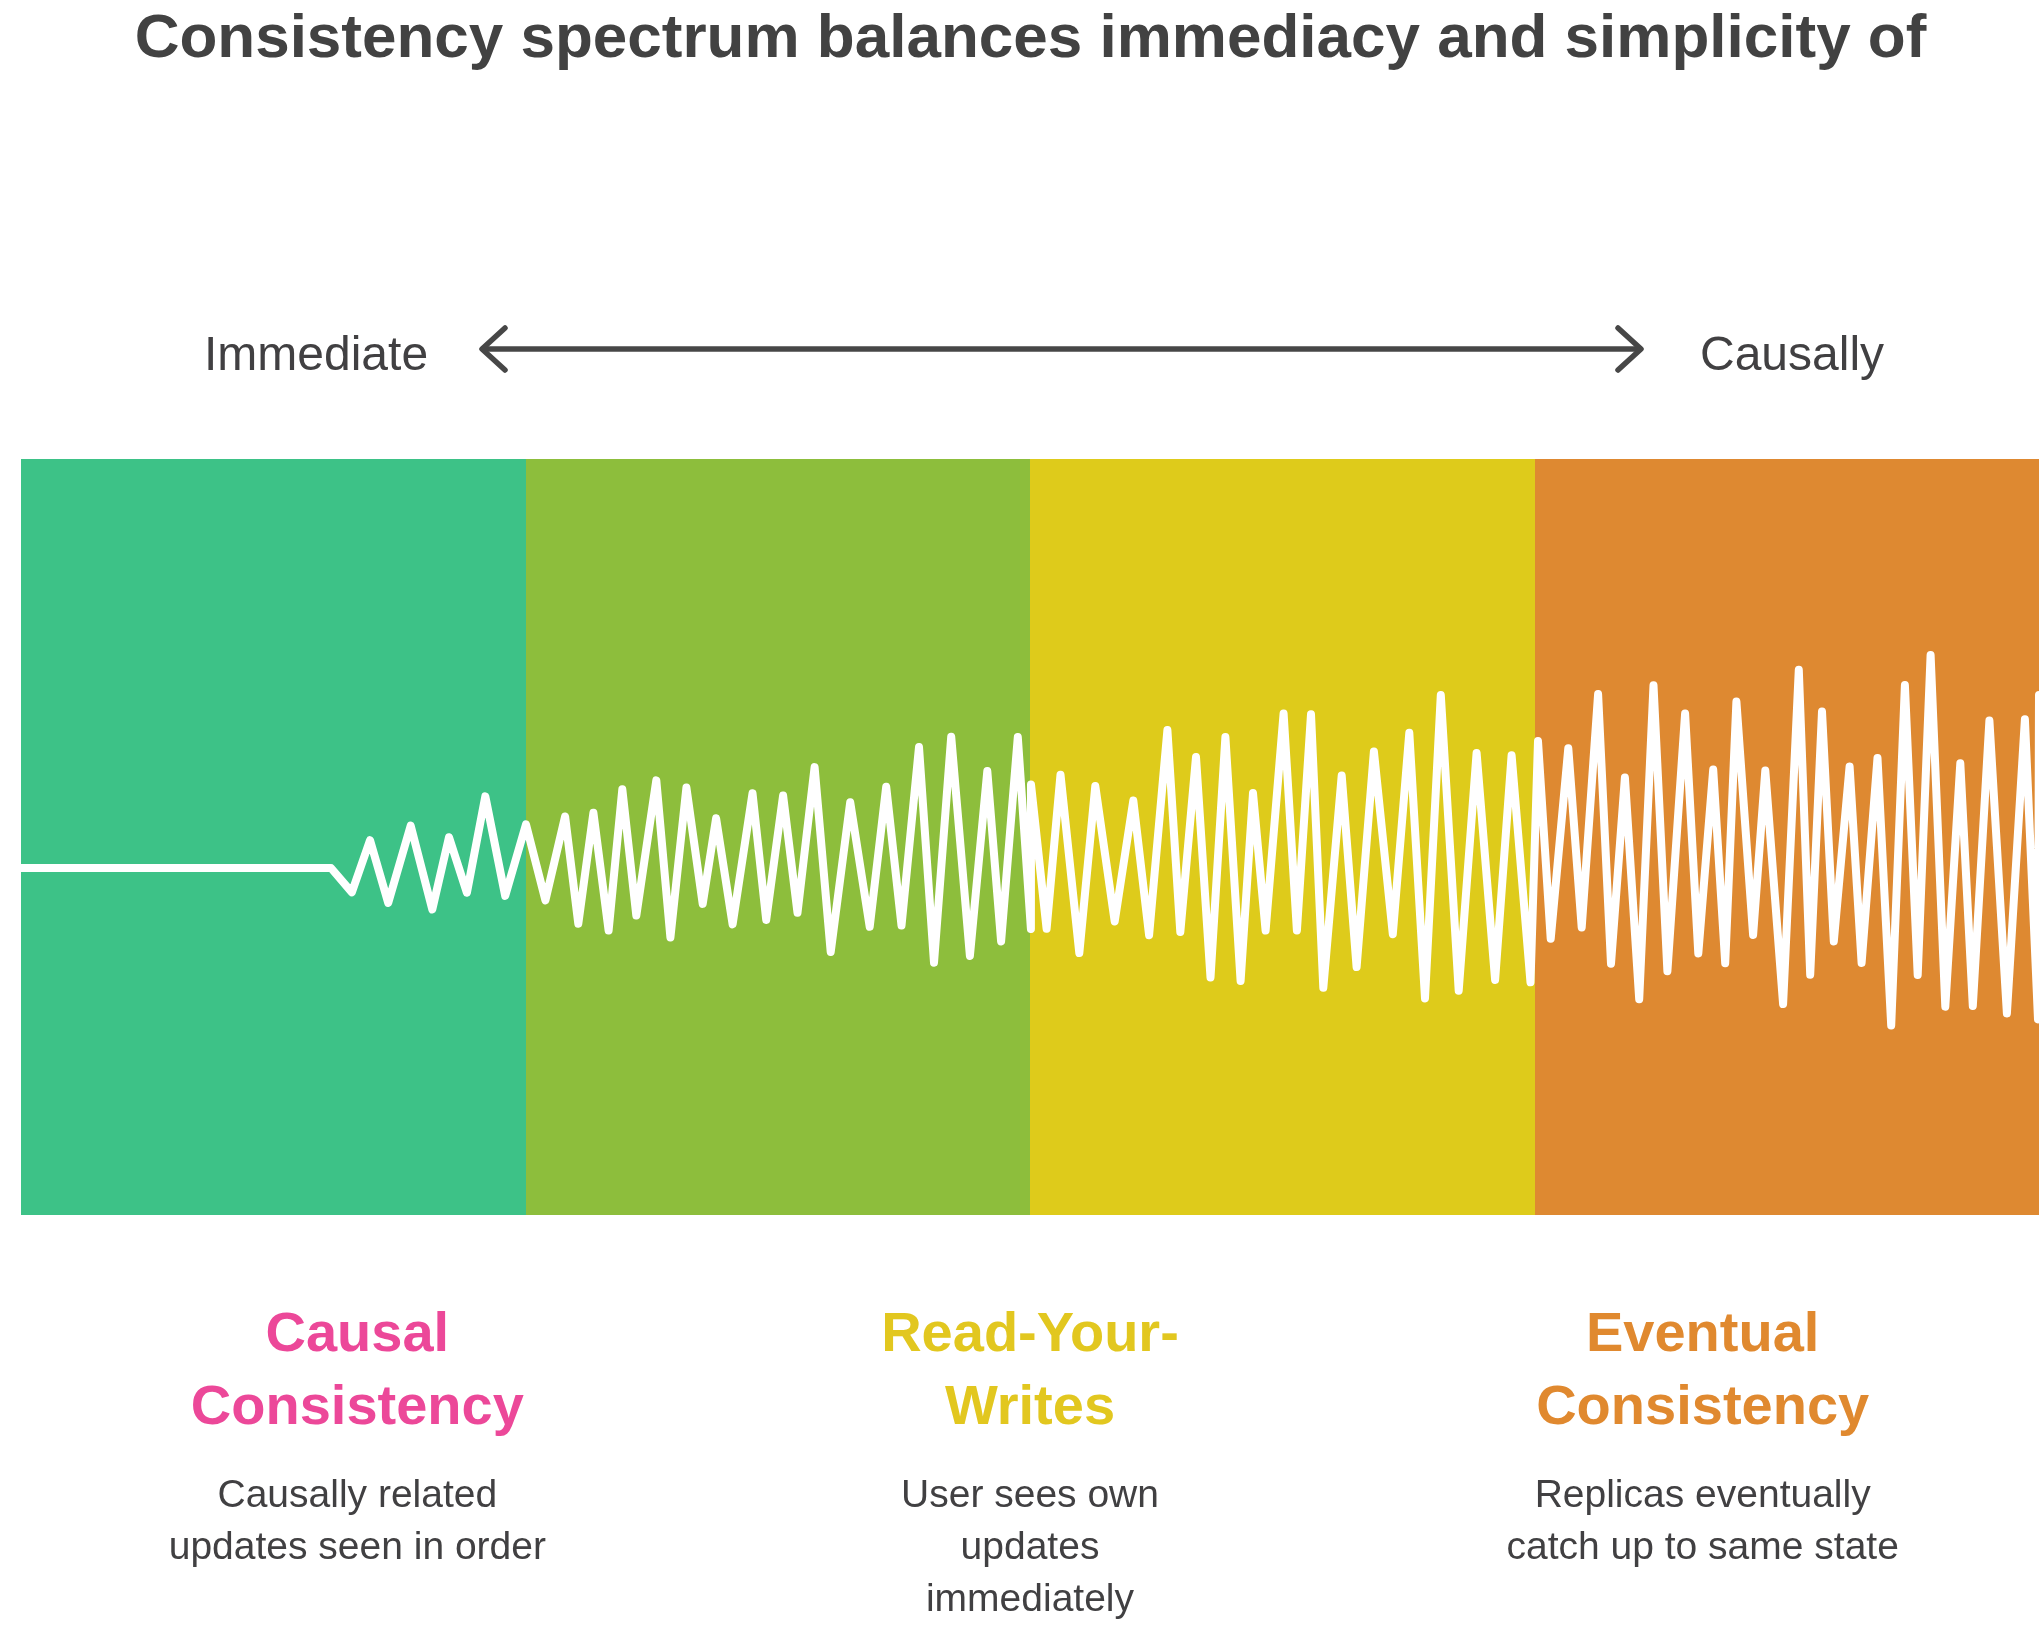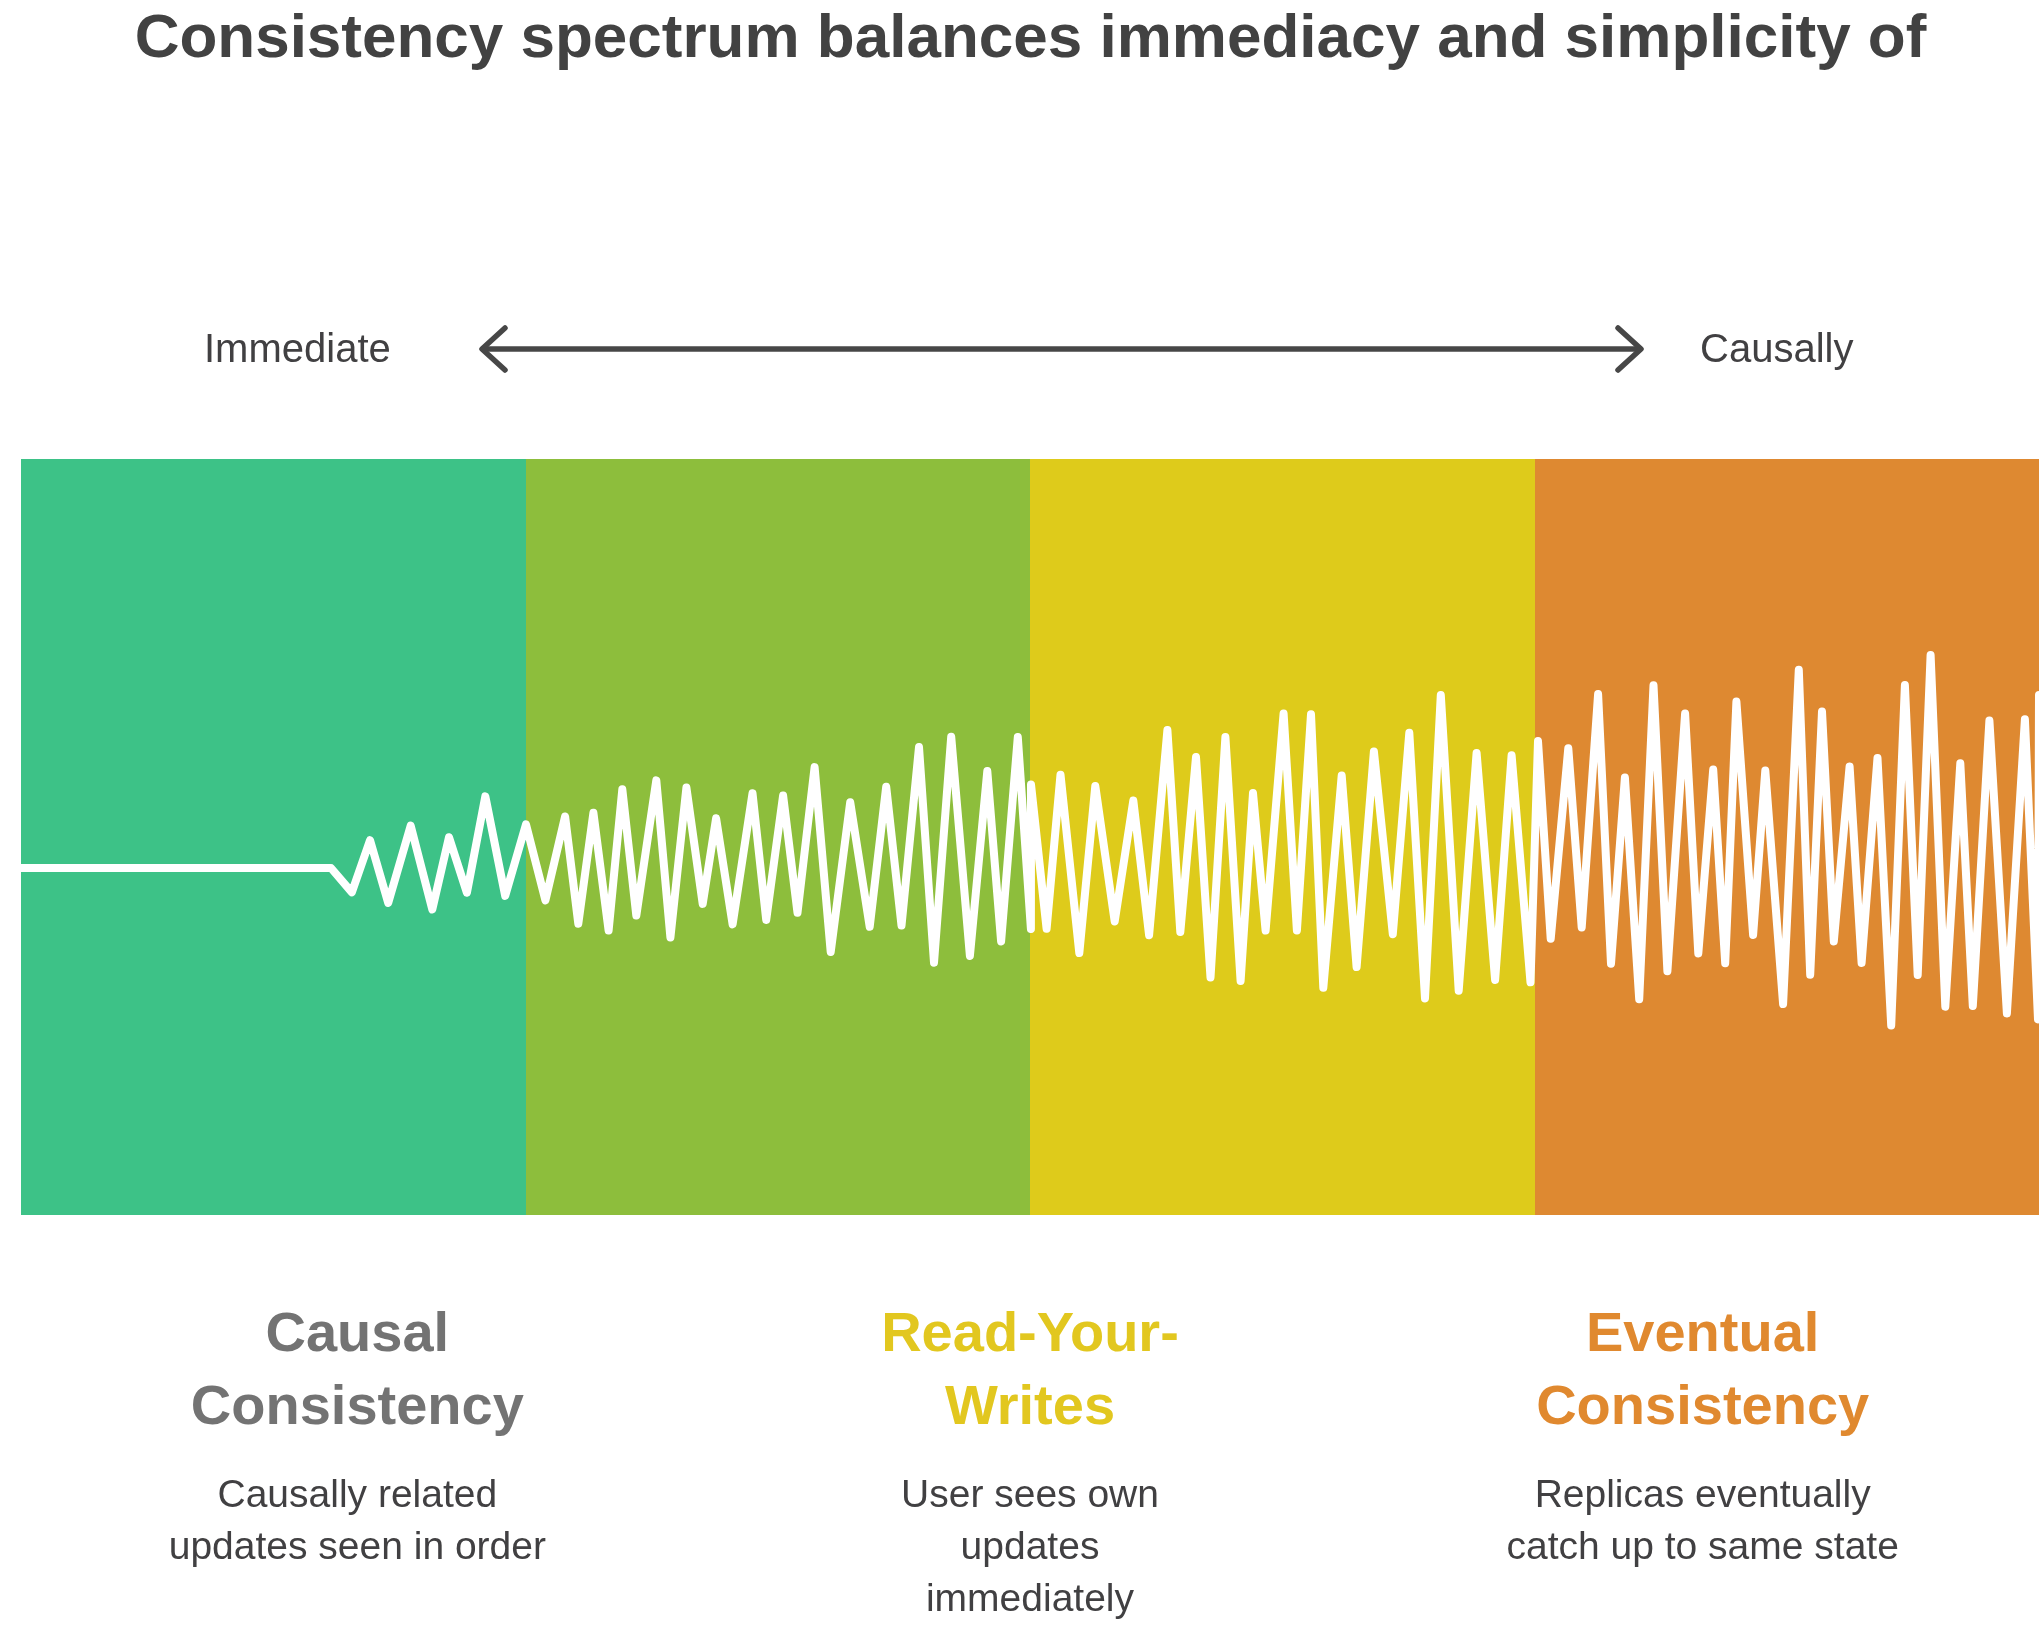--- a/index.html
+++ b/index.html
@@ -5,21 +5,21 @@
   html,body{margin:0;padding:0;background:#ffffff;}
   .canvas{
     position:relative;width:2039px;height:1625px;background:#ffffff;
     overflow:hidden;font-family:"Liberation Sans", sans-serif;
   }
   .title{
     position:absolute;top:2px;left:0;width:100%;text-align:center;
     font-weight:700;font-size:62px;line-height:67px;color:#424242;
   }
   .title span{display:block;padding-left:22px;}
-  .axis-label{position:absolute;top:326px;font-size:40px;color:#414042;white-space:nowrap;}
+  .axis-label{position:absolute;top:326px;font-size:48px;color:#414042;white-space:nowrap;}
   .axis-label.left{left:204px;}
   .axis-label.right{left:1700px;}
   .axis-arrow{position:absolute;left:464px;top:325px;width:1195px;height:48px;}
   .bands{position:absolute;left:21px;top:459px;width:2018px;height:756px;display:flex;}
   .band{flex:1;height:100%;}
   .wave{position:absolute;left:0;top:0;width:2018px;height:756px;}
   .labels{position:absolute;left:21px;top:1295px;width:2018px;display:flex;}
   .label-col{flex:1;display:flex;flex-direction:column;align-items:center;}
   .label-col h3{
     margin:0;font-size:56px;line-height:73px;font-weight:700;
@@ -57,21 +57,21 @@
     <div class="band" style="background-color: rgb(141, 190, 60);"></div>
     <div class="band" style="background-color: rgb(222, 203, 27);"></div>
     <div class="band" style="background-color: rgb(222, 137, 49);"></div>
     <svg class="wave" viewBox="0 0 2018 756" preserveAspectRatio="none">
       <polyline id="wave-line" fill="none" points="0.0,409.0 310.0,409.0 330.9,433.3 349.0,381.2 367.2,443.9 389.7,366.7 411.3,450.4 428.0,378.2 445.9,433.7 464.3,337.4 484.2,436.9 505.0,365.4 524.4,441.3 544.1,357.5 557.3,464.7 572.4,353.7 587.6,471.5 601.3,330.3 615.3,456.6 635.3,321.4 649.4,478.5 665.4,328.6 681.7,444.9 695.1,359.3 711.6,465.4 731.5,334.3 745.2,460.9 762.1,336.5 776.5,453.7 793.6,308.1 809.7,492.9 829.2,343.2 848.7,467.8 865.2,327.7 880.5,466.5 898.0,288.1 913.0,503.8 930.2,277.7 948.9,496.9 966.3,312.1 980.1,482.5 996.8,278.0 1009.9,470.0 1010.0,325.5 1025.6,469.8 1039.5,315.7 1058.3,494.1 1074.3,327.0 1093.7,462.5 1112.3,341.5 1128.1,476.2 1146.4,271.0 1159.3,473.1 1175.0,298.1 1189.5,518.5 1204.4,278.1 1219.6,521.9 1232.0,334.1 1244.6,471.6 1262.6,254.4 1275.9,471.4 1290.0,255.2 1302.3,528.8 1320.7,316.5 1335.6,508.1 1352.9,292.4 1371.8,475.2 1388.3,273.8 1404.0,539.4 1419.8,236.0 1437.7,531.7 1455.6,293.9 1474.1,521.0 1490.6,296.3 1509.5,523.3 1517.0,282.0 1529.7,479.8 1547.3,289.2 1560.7,468.5 1577.1,235.1 1590.0,504.8 1603.9,318.6 1618.2,540.2 1632.5,226.2 1646.4,512.2 1664.1,254.4 1677.3,494.5 1692.2,310.5 1704.2,504.3 1715.4,242.6 1732.1,476.0 1744.3,311.6 1762.1,545.1 1777.8,210.8 1789.2,515.8 1801.0,252.4 1812.8,482.5 1828.6,307.4 1840.6,503.9 1856.5,298.9 1870.2,566.5 1883.9,226.1 1896.7,516.1 1909.6,195.9 1924.3,547.7 1939.3,304.3 1951.8,547.0 1968.4,261.6 1985.9,554.4 2003.9,260.2 2017.0,560.4 2018.0,236.0" stroke="#ffffff" stroke-width="8" stroke-linejoin="round" stroke-linecap="round"></polyline>
     </svg>
   </div>
 
   <div class="labels">
     <div class="label-col">
-      <h3 style="color: #737373;">Causal Consistency</h3>
+      <h3 style="color: #ec4899;">Causal Consistency</h3>
       <p>Causally related updates seen in order</p>
     </div>
     <div class="label-col">
       <h3 style="color: rgb(226, 199, 31);">Read-Your-Writes</h3>
       <p>User sees own updates immediately</p>
     </div>
     <div class="label-col">
       <h3 style="color: rgb(224, 137, 47);">Eventual Consistency</h3>
       <p>Replicas eventually catch up to same state</p>
     </div>

